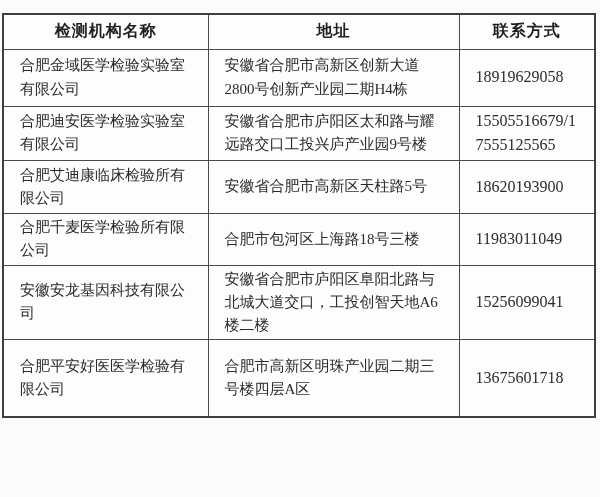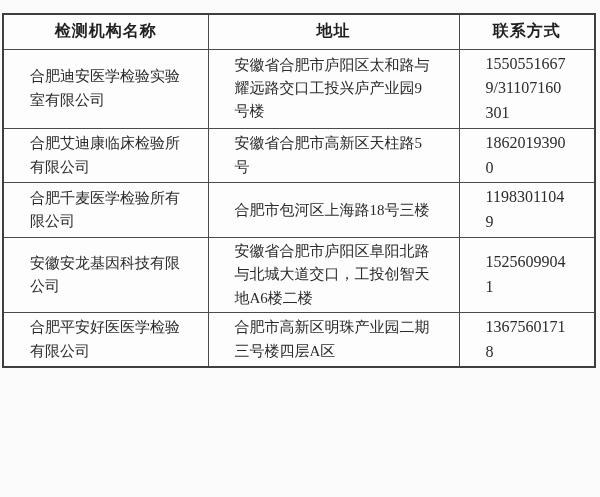--- a/index.html
+++ b/index.html
@@ -25,21 +25,21 @@
     table-layout: fixed;
     background: #fdfdfd;
     border: 2px solid #3f3f3f;
   }
   col.c-name    { width: 205px; }
   col.c-address { width: 251px; }
   col.c-contact { width: 136px; }
   th, td {
     border: 1px solid #4a4a4a;
     vertical-align: middle;
-    padding: 2px 26px;
+    padding: 2px 16px;
     box-sizing: border-box;
   }
   thead tr { height: 35px; }
   th {
     font-weight: bold;
     font-size: 16px;
     color: #1f1f1f;
     letter-spacing: 1px;
   }
   td {
@@ -71,23 +71,28 @@
     </colgroup>
     <thead>
       <tr>
         <th>检测机构名称</th>
         <th>地址</th>
         <th>联系方式</th>
       </tr>
     </thead>
     <tbody>
         <tr>
+          <td class="name">合肥金域医学检验实验室有限公司</td>
+          <td class="address">安徽省合肥市高新区创新大道2800号创新产业园二期H4栋</td>
+          <td class="contact">18919629058</td>
+        </tr>
+        <tr>
           <td class="name">合肥迪安医学检验实验室有限公司</td>
           <td class="address">安徽省合肥市庐阳区太和路与耀远路交口工投兴庐产业园9号楼</td>
-          <td class="contact">15505516679/31107160301</td>
+          <td class="contact">15505516679/17555125565</td>
         </tr>
         <tr>
           <td class="name">合肥艾迪康临床检验所有限公司</td>
           <td class="address">安徽省合肥市高新区天柱路5号</td>
           <td class="contact">18620193900</td>
         </tr>
         <tr>
           <td class="name">合肥千麦医学检验所有限公司</td>
           <td class="address">合肥市包河区上海路18号三楼</td>
           <td class="contact">11983011049</td>

